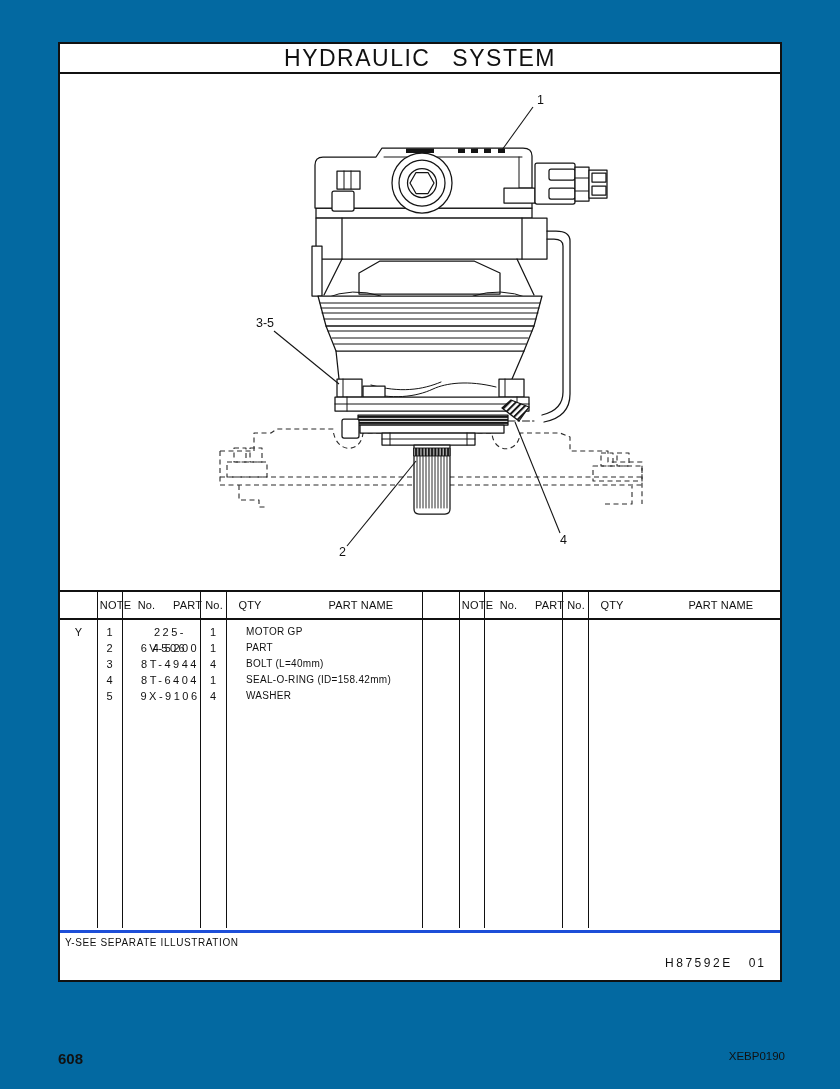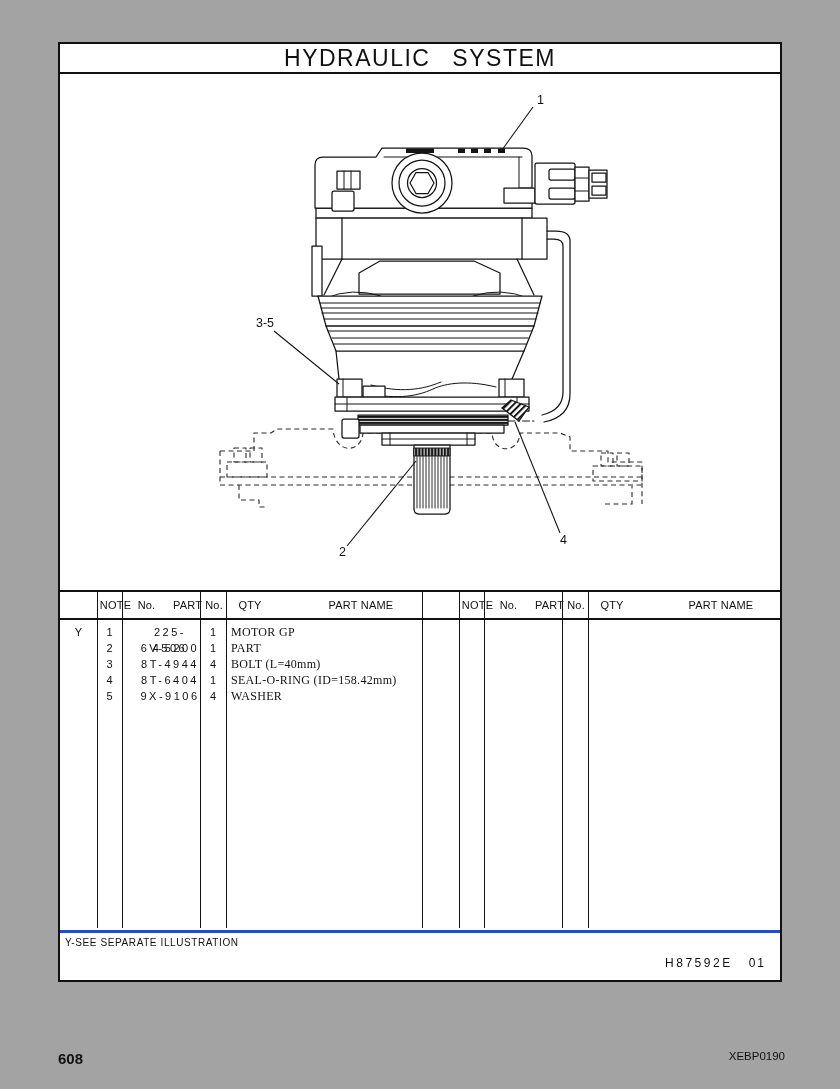--- a/index.html
+++ b/index.html
@@ -1,18 +1,18 @@
 <!DOCTYPE html>
 <html><head>
 <meta charset="utf-8">
 <style>
   * { margin:0; padding:0; box-sizing:border-box; }
   html,body { background:#fff; }
   body { font-family:"Liberation Sans", sans-serif; color:#111; }
-  .page { position:relative; width:840px; height:1089px; background:#a3a3a3; overflow:hidden; }
+  .page { position:relative; width:840px; height:1089px; background:#0369a1; overflow:hidden; }
 
   .sheet { position:absolute; left:58px; top:42px; width:724px; height:940px;
            border:2px solid #111; background:#fff; }
 
   .title-band { position:absolute; left:0; top:0; width:100%; height:30px;
                 border-bottom:2px solid #111; text-align:center; }
   .title-band .t { font-size:23px; line-height:29px; font-weight:500;
                    letter-spacing:1.5px; word-spacing:14px; }
 
   .diagram { position:absolute; left:0; top:30px; width:720px; height:516px; }
@@ -24,22 +24,22 @@
            display:grid; grid-template-columns:37px 25px 78px 26px 196px 37px 25px 78px 26px 192px;padding-left:37px; }
   .thead .hc { display:flex; align-items:center; justify-content:center;
                font-size:11px; letter-spacing:0.2px; }
   .tbody { position:relative; height:308px; padding-top:4px; }
   .colline { position:absolute; top:-30px; width:1.2px; background:#111; height:calc(100% + 30px); }
   .trow { position:relative; display:grid; height:16px; line-height:16px;
           grid-template-columns:37px 25px 78px 26px 196px 37px 25px 78px 26px 192px; }
   .trow .c { font-size:11px; }
   .c.note, .c.no, .c.qty { text-align:center; }
   .c.pn { text-align:center; letter-spacing:2.5px; font-size:11px;margin-left:18px; }
-  .c.name { font-size:12px; letter-spacing:0.3px; padding-left:5px;
-            white-space:nowrap; overflow:hidden;font-family:Liberation Serif, serif; }
+  .c.name { font-size:10px; letter-spacing:0.3px; padding-left:20px;
+            white-space:nowrap; overflow:hidden; }
 
   .note-area { position:absolute; left:0; bottom:0; width:100%; height:50px;
                border-top:3px solid #1d4ed8;text-align:center; }
   .footnote { position:absolute; left:5px; top:4px; font-size:10px; letter-spacing:0.6px; }
   .drawing-ref { position:absolute; right:14px; bottom:10px; font-size:12px; letter-spacing:2.5px; }
   .drawing-ref .rev { margin-left:16px; letter-spacing:2px; }
 
   
   .captions { position:absolute; left:0; top:984px; width:840px; text-align:center; }
   .cap1 { font-size:15px; font-weight:bold; letter-spacing:0.6px; word-spacing:7px; }

